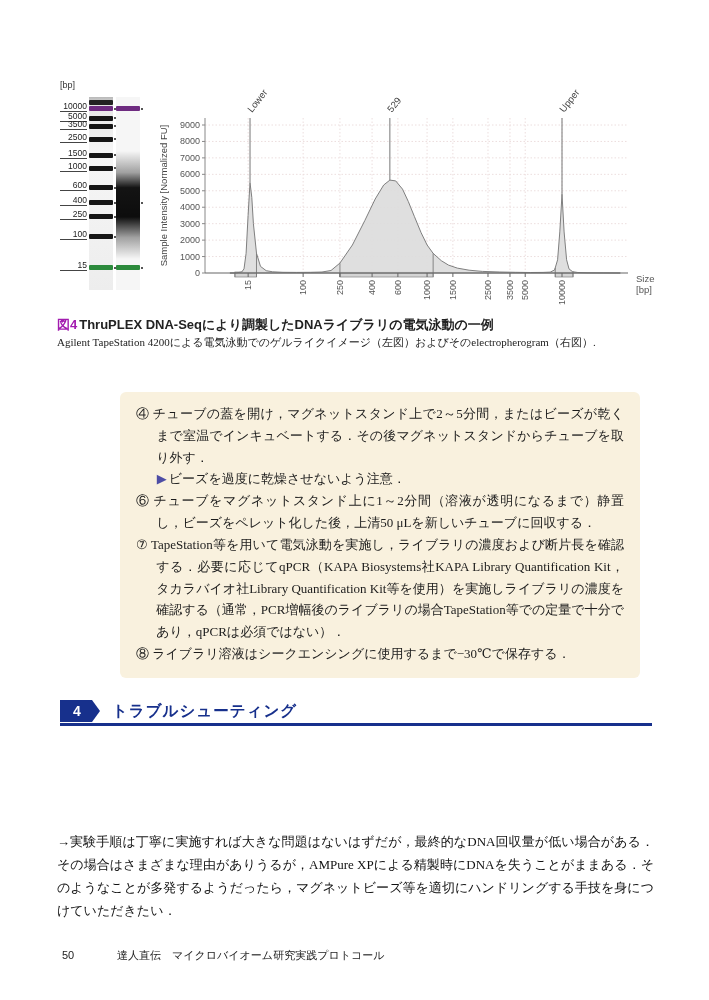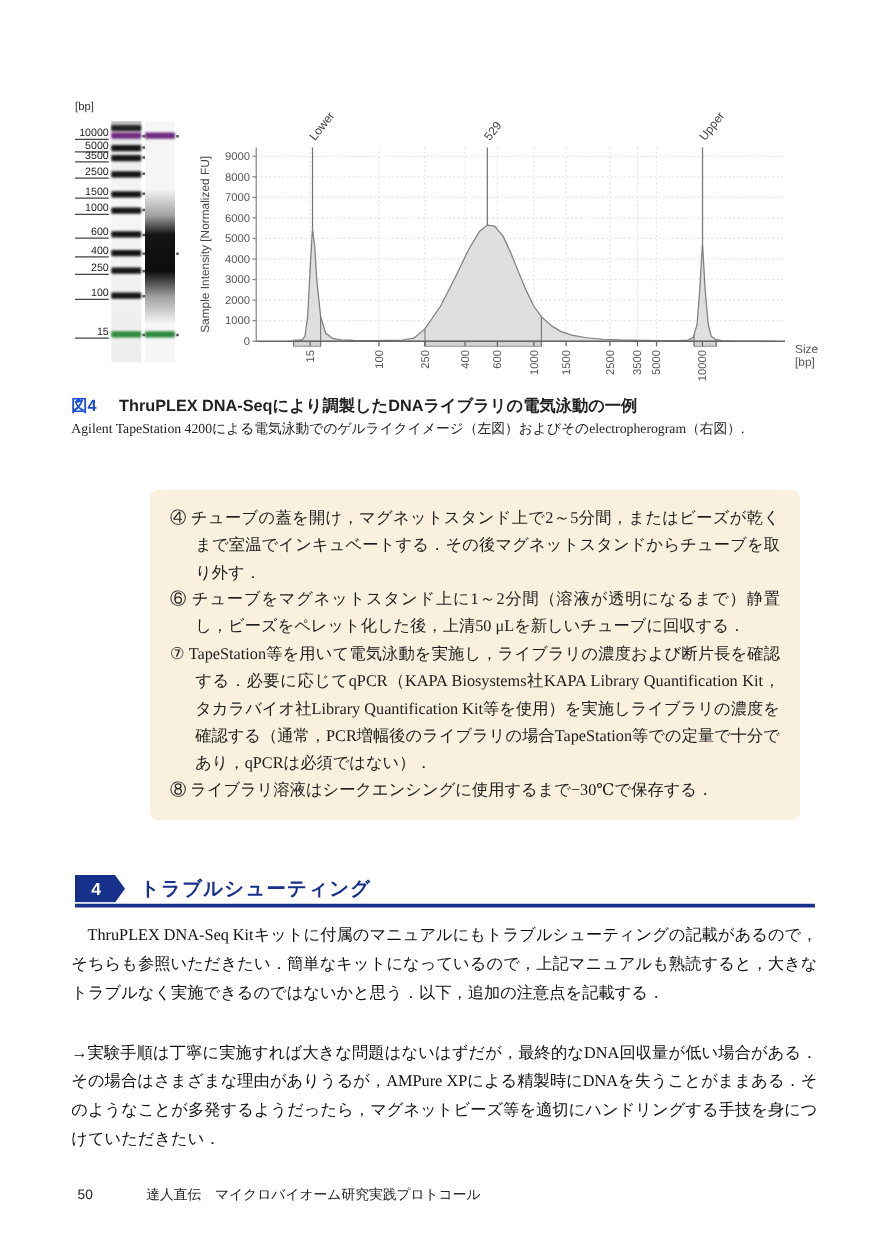--- a/index.html
+++ b/index.html
@@ -15,21 +15,21 @@
   .lane{position:absolute;top:15px;height:193px;width:24px;}
   .lane.ladder{left:29px;background:linear-gradient(180deg,#b9b9b9 0%,#e8e8e8 5%,#f6f6f6 30%,#ededed 100%);}
   .lane.sample{left:56px;background:linear-gradient(180deg,#cwhite 0%,#f3f3f3 10%,#fafafa 100%);background-color:#f6f6f6;}
   .band{position:absolute;left:0;width:100%;height:5px;filter:blur(0.7px);border-radius:1px;}
   .smear{position:absolute;left:0;width:100%;}
   .lane-dot{position:absolute;width:2px;height:2px;background:#555;}
   .chart-wrap{position:absolute;left:95px;top:0;width:557px;height:234px;}
 
   
   .fig-caption{position:absolute;left:57px;top:316px;width:600px;font-size:13px;font-weight:bold;}
-  .fig-label{color:#1d4ed8;margin-right:18px;}
+  .fig-label{color:#a21caf;margin-right:2px;}
   .fig-title{color:#222;}
   .fig-subcaption{position:absolute;left:57px;top:335px;width:600px;
       font-family:"Liberation Serif","DejaVu Serif",serif;font-size:11px;color:#222;}
 
   
   .protocol-box{position:absolute;left:120px;top:392px;width:520px;box-sizing:border-box;
       padding:11px 16px 13px 16px;background:#f9f1de;border-radius:6px;
       font-family:"Liberation Serif","DejaVu Serif",serif;font-size:13px;line-height:1.68;color:#1c1c1c;}
   .step{padding-left:1.55em;text-indent:-1.55em;text-align:justify;}
   .step-note{margin-left:1.6em;}
@@ -200,30 +200,30 @@
         </svg></div>
   </div>
 
   <div class="fig-caption">
     <span class="fig-label">図4</span><span class="fig-title">ThruPLEX DNA-Seqにより調製したDNAライブラリの電気泳動の一例</span>
   </div>
   <div class="fig-subcaption">Agilent TapeStation 4200による電気泳動でのゲルライクイメージ（左図）およびそのelectropherogram（右図）.</div>
 
   <div class="protocol-box" id="protocol-box">
       <div class="step">④ チューブの蓋を開け，マグネットスタンド上で2～5分間，またはビーズが乾くまで室温でインキュベートする．その後マグネットスタンドからチューブを取り外す．</div>
+      <div class="step-note"><span class="note-mark">▶</span>ビーズを過度に乾燥させないよう注意．</div>
       <div class="step">⑥ チューブをマグネットスタンド上に1～2分間（溶液が透明になるまで）静置し，ビーズをペレット化した後，上清50 μLを新しいチューブに回収する．</div>
       <div class="step">⑦ TapeStation等を用いて電気泳動を実施し，ライブラリの濃度および断片長を確認する．必要に応じてqPCR（KAPA Biosystems社KAPA Library Quantification Kit，タカラバイオ社Library Quantification Kit等を使用）を実施しライブラリの濃度を確認する（通常，PCR増幅後のライブラリの場合TapeStation等での定量で十分であり，qPCRは必須ではない）．</div>
       <div class="step">⑧ ライブラリ溶液はシークエンシングに使用するまで−30℃で保存する．</div>
     </div>
 
   <div class="sec-head">
     <span class="sec-badge">4</span>
     <span class="sec-title">トラブルシューティング</span>
   </div>
 
-  <p class="body-p p1">ThruPLEX DNA-Seq Kitキットに付属のマニュアルにもトラブルシューティングの記載があるので，そちらも参照いただきたい．簡単なキットになっているので，上記マニュアルも熟読すると，大きなトラブルなく実施できるのではないかと思う．以下，追加の注意点を記載する．</p>
   <p class="body-p p2">→実験手順は丁寧に実施すれば大きな問題はないはずだが，最終的なDNA回収量が低い場合がある．その場合はさまざまな理由がありうるが，AMPure XPによる精製時にDNAを失うことがままある．そのようなことが多発するようだったら，マグネットビーズ等を適切にハンドリングする手技を身につけていただきたい．</p>
 
   <div class="footer">
     <span class="page-num">50</span>
     <span class="book-title">達人直伝　マイクロバイオーム研究実践プロトコール</span>
   </div>
 </div>
 
 </body></html>

